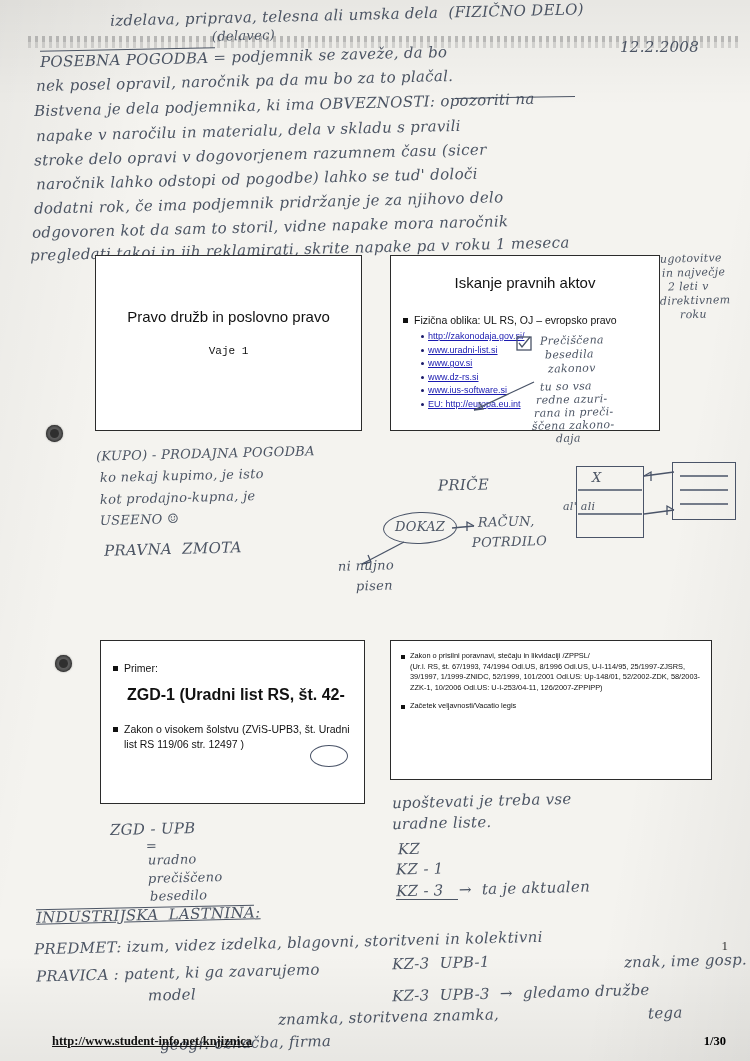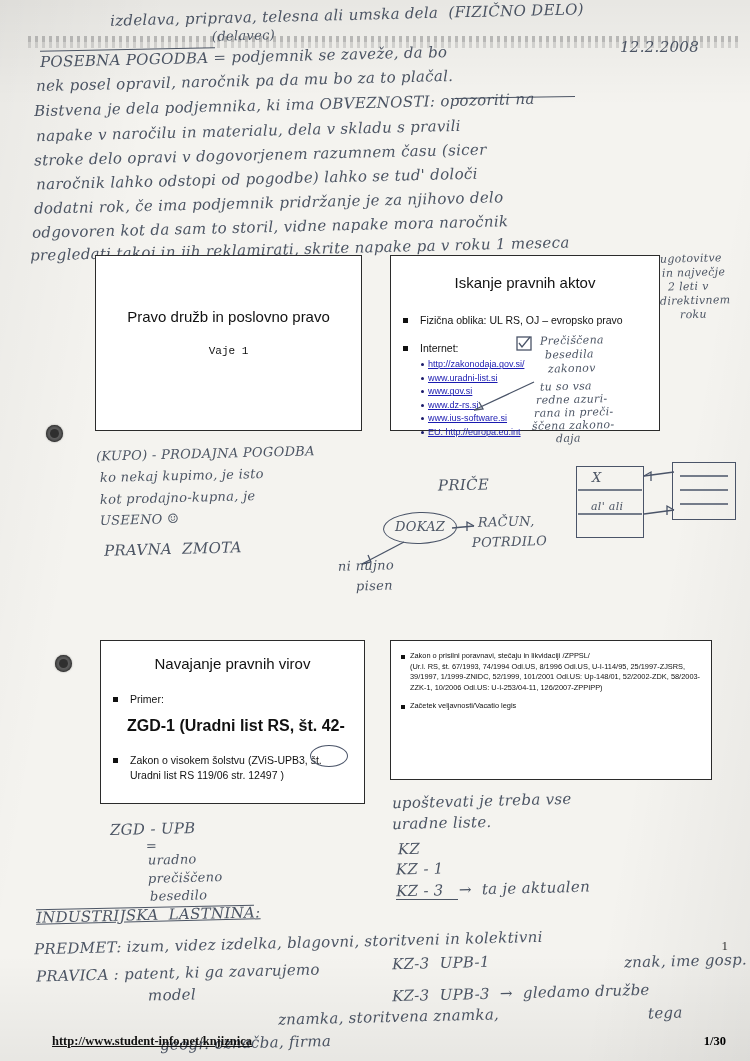--- a/index.html
+++ b/index.html
@@ -58,21 +58,21 @@
   }
   .slide .s-sub {
     text-align: center;
     font-size: 11px;
     color: #111;
   }
   .bullet {
     font-size: 10.5px;
     color: #111;
     display: flex;
-    gap: 12px;
+    gap: 6px;
     align-items: flex-start;
     line-height: 1.35;
   }
   .bullet .sq {
     width: 5px; height: 5px; background: #111; margin-top: 5px; flex: 0 0 auto;
   }
   .sub-list {
     margin: 3px 0 0 18px;
     padding: 0;
     list-style: none;
@@ -198,24 +198,20 @@
     <div class="s-sub" style="margin-top:20px;font-family:Liberation Mono, monospace;">Vaje 1</div>
   </div>
 
   <div class="slide" style="left:390px; top:255px; width:270px; height:176px;">
     <div class="s-title" style="margin-top:18px;">Iskanje pravnih aktov</div>
     <div style="margin:22px 10px 0 12px;">
       <div class="bullet">
         <span class="sq"></span>
         <span>Fizična oblika: UL RS, OJ – evropsko pravo</span>
       </div>
-      <div class="bullet" style="margin-top:14px;">
-        <span class="sq"></span>
-        <span>Internet:</span>
-      </div>
       <ul class="sub-list">
         <li>
             <span class="dot"></span>
             <span class="lnk">http://zakonodaja.gov.si/</span>
           </li>
         <li>
             <span class="dot"></span>
             <span class="lnk">www.uradni-list.si</span>
           </li>
         <li>
@@ -278,41 +274,40 @@
 
   <svg class="ink" style="left:352px; top:540px;" width="60" height="30">
     <line x1="52" y1="2" x2="10" y2="24"></line>
     <polyline points="10,24 19,22 16,15"></polyline>
   </svg>
   <div class="hw md rot1" style="left:338px; top:558px;">ni nujno</div>
   <div class="hw md rot1" style="left:356px; top:578px;">pisen</div>
 
   <div class="dbox" style="left:576px; top:466px; width:68px; height:72px;"></div>
   <div class="hw md" style="left:592px; top:470px;">X</div>
-  <div class="hw sm" style="left:591px; top:500px;">al' ali</div>
+  <div class="hw sm" style="left:563px; top:500px;">al' ali</div>
   <svg class="ink" style="left:576px; top:466px;" width="68" height="72">
     <line x1="2" y1="24" x2="66" y2="24"></line>
     <line x1="2" y1="48" x2="66" y2="48"></line>
   </svg>
 
   <div class="dbox" style="left:672px; top:462px; width:64px; height:58px;"></div>
   <svg class="ink" style="left:672px; top:462px;" width="64" height="58">
     <line x1="8" y1="14" x2="56" y2="14"></line>
     <line x1="8" y1="28" x2="56" y2="28"></line>
     <line x1="8" y1="42" x2="56" y2="42"></line>
   </svg>
   <svg class="ink" style="left:640px; top:470px;" width="36" height="60">
     <line x1="34" y1="2" x2="4" y2="6"></line>
     <polyline points="4,6 11,2 11,11"></polyline>
     <line x1="4" y1="44" x2="34" y2="40"></line>
     <polyline points="34,40 27,36 27,45"></polyline>
   </svg>
 
   <div class="slide" style="left:100px; top:640px; width:265px; height:164px;">
-    <div class="s-title" style="margin-top:14px;">Navajanje pravnih virov</div>
     <div style="margin:20px 12px 0 12px;">
       <div class="bullet">
         <span class="sq"></span>
         <span>Primer:</span>
       </div>
       <div style="margin:8px 0 0 14px; font-size:16px; font-weight:bold; color:#111; line-height:1.45;">
         <div>ZGD-1 (Uradni list RS, št. 42-</div>
       </div>
       <div class="bullet" style="margin-top:16px;">
         <span class="sq"></span>

